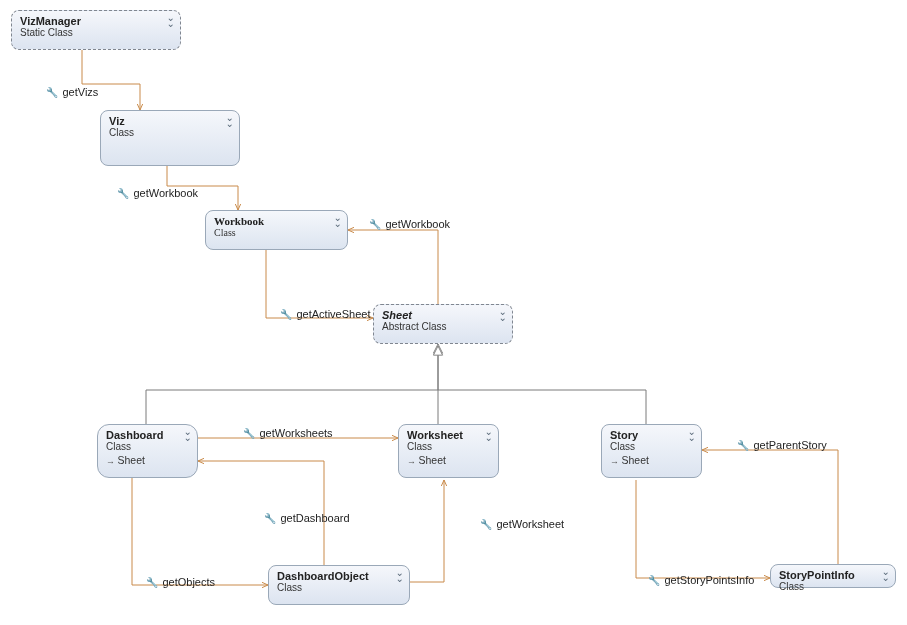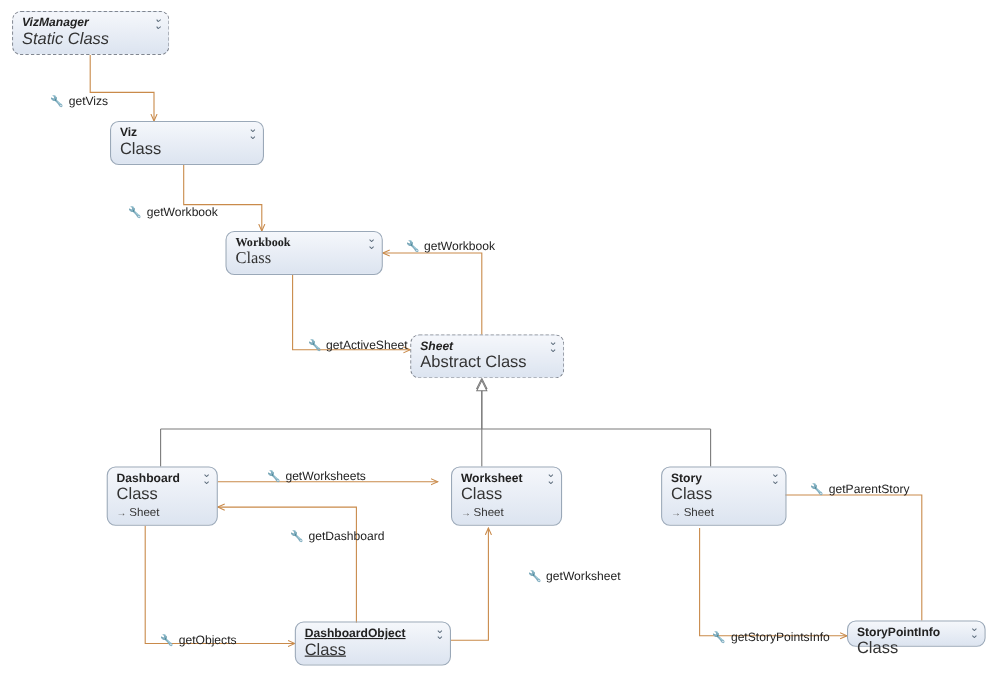--- a/index.html
+++ b/index.html
@@ -27,21 +27,21 @@
     border-width: 1.5px;
   }
   .node .title {
     font-weight: bold;
     font-size: 11px;
   }
   .node .title.italic {
     font-style: italic;
   }
   .node .subtitle {
-    font-size: 15px;
+    font-size: 10px;
     color: #333;
   }
   .node .detail {
     font-size: 10.5px;
     color: #333;
     margin-top: 2px;
   }
   .chevrons {
     position: absolute;
     top: 4px;
@@ -117,66 +117,66 @@
 
   <path d="M 132 478 L 132 585 L 268 585" fill="none" stroke="#c98a4a" stroke-width="1" marker-end="url(#arrow-orange)"></path>
 
   <path d="M 410 582 L 444 582 L 444 480" fill="none" stroke="#c98a4a" stroke-width="1" marker-end="url(#arrow-orange)"></path>
 
   <path d="M 636 480 L 636 578 L 770 578" fill="none" stroke="#c98a4a" stroke-width="1" marker-end="url(#arrow-orange)"></path>
 
   <path d="M 838 564 L 838 450 L 702 450" fill="none" stroke="#c98a4a" stroke-width="1" marker-end="url(#arrow-orange)"></path>
 </svg>
 
-<div class="node dashed" style="left:11px; top:10px; width:143px; height:40px;font-style:italic;">
+<div class="node dashed" style="left:11px; top:10px; width:170px; height:40px;">
   <div class="title">VizManager</div>
   <div class="subtitle">Static Class</div>
   <div class="chevrons">⌄<br>⌄</div>
 </div>
 
-<div class="node" style="left:100px; top:110px; width:140px; height:40px;">
+<div class="node" style="left:100px; top:110px; width:140px; height:56px;">
   <div class="title">Viz</div>
   <div class="subtitle">Class</div>
   <div class="chevrons">⌄<br>⌄</div>
 </div>
 
 <div class="node" style="left:205px; top:210px; width:143px; height:40px;font-family:Liberation Serif, serif;">
   <div class="title">Workbook</div>
   <div class="subtitle">Class</div>
   <div class="chevrons">⌄<br>⌄</div>
 </div>
 
 <div class="node dashed" style="left:373px; top:304px; width:140px; height:40px;">
   <div class="title italic">Sheet</div>
   <div class="subtitle">Abstract Class</div>
   <div class="chevrons">⌄<br>⌄</div>
 </div>
 
-<div class="node" style="left:97px; top:424px; width:101px; height:54px;">
+<div class="node" style="left:97px; top:424px; width:101px; height:54px;border-radius:12px;">
   <div class="title">Dashboard</div>
   <div class="subtitle">Class</div>
   <div class="detail arrow-detail">Sheet</div>
   <div class="chevrons">⌄<br>⌄</div>
 </div>
 
-<div class="node" style="left:398px; top:424px; width:101px; height:54px;margin-left:12px;">
+<div class="node" style="left:398px; top:424px; width:101px; height:54px;">
   <div class="title">Worksheet</div>
   <div class="subtitle">Class</div>
   <div class="detail arrow-detail">Sheet</div>
   <div class="chevrons">⌄<br>⌄</div>
 </div>
 
-<div class="node" style="left:601px; top:424px; width:114px; height:54px;">
+<div class="node" style="left:601px; top:424px; width:101px; height:54px;">
   <div class="title">Story</div>
   <div class="subtitle">Class</div>
   <div class="detail arrow-detail">Sheet</div>
   <div class="chevrons">⌄<br>⌄</div>
 </div>
 
-<div class="node" style="left:268px; top:565px; width:142px; height:40px;text-decoration:underline;">
+<div class="node" style="left:268px; top:565px; width:142px; height:40px;">
   <div class="title">DashboardObject</div>
   <div class="subtitle">Class</div>
   <div class="chevrons">⌄<br>⌄</div>
 </div>
 
 <div class="node" style="left:770px; top:564px; width:126px; height:24px;">
   <div class="title">StoryPointInfo</div>
   <div class="subtitle">Class</div>
   <div class="chevrons">⌄<br>⌄</div>
 </div>
@@ -189,21 +189,21 @@
 </div>
 <div class="edge-label" style="left:369px; top:218px;">
   <span class="wrench">🔧</span><span>getWorkbook</span>
 </div>
 <div class="edge-label" style="left:280px; top:308px;text-align:center;">
   <span class="wrench">🔧</span><span>getActiveSheet</span>
 </div>
 <div class="edge-label" style="left:243px; top:427px;">
   <span class="wrench">🔧</span><span>getWorksheets</span>
 </div>
-<div class="edge-label" style="left:264px; top:482px;">
+<div class="edge-label" style="left:264px; top:512px;">
   <span class="wrench">🔧</span><span>getDashboard</span>
 </div>
 <div class="edge-label" style="left:146px; top:576px;">
   <span class="wrench">🔧</span><span>getObjects</span>
 </div>
 <div class="edge-label" style="left:452px; top:518px;margin-left:28px;">
   <span class="wrench">🔧</span><span>getWorksheet</span>
 </div>
 <div class="edge-label" style="left:648px; top:574px;">
   <span class="wrench">🔧</span><span>getStoryPointsInfo</span>

